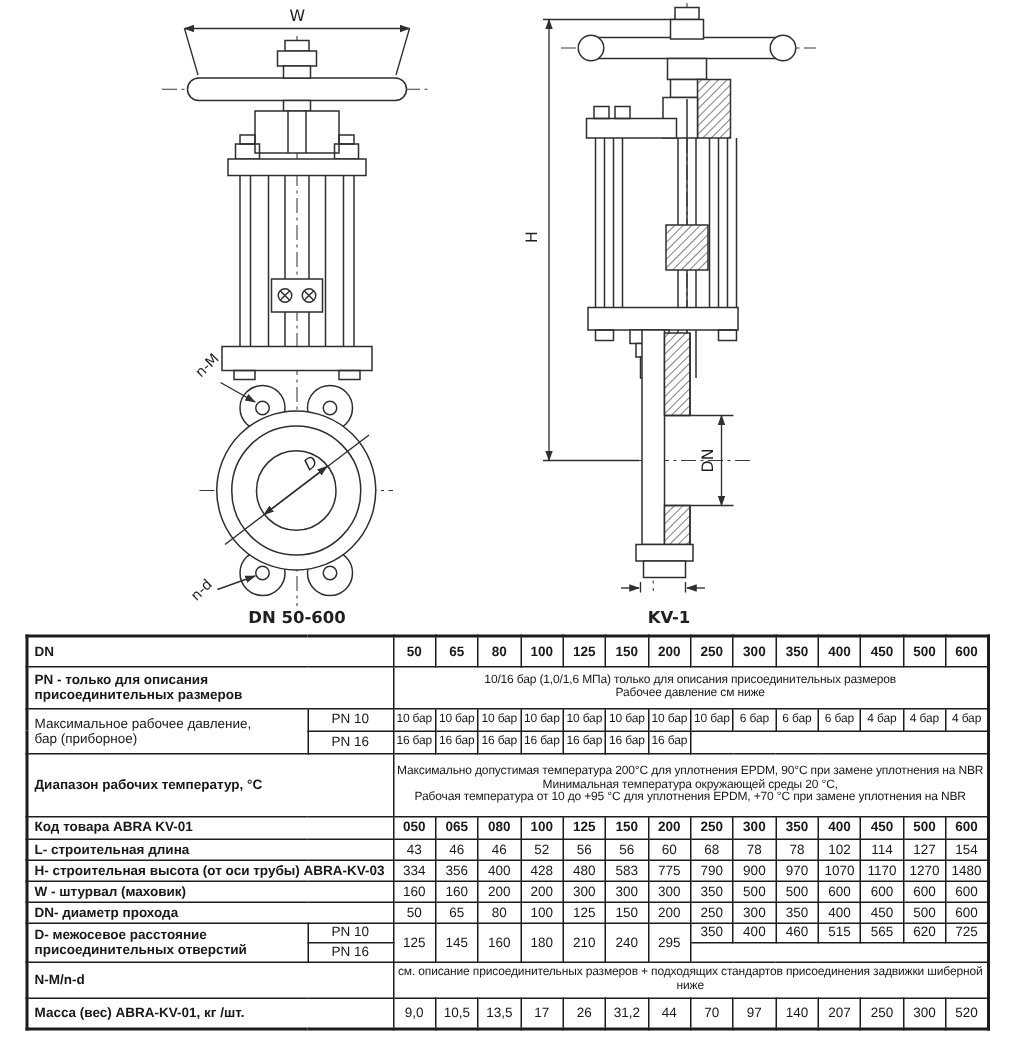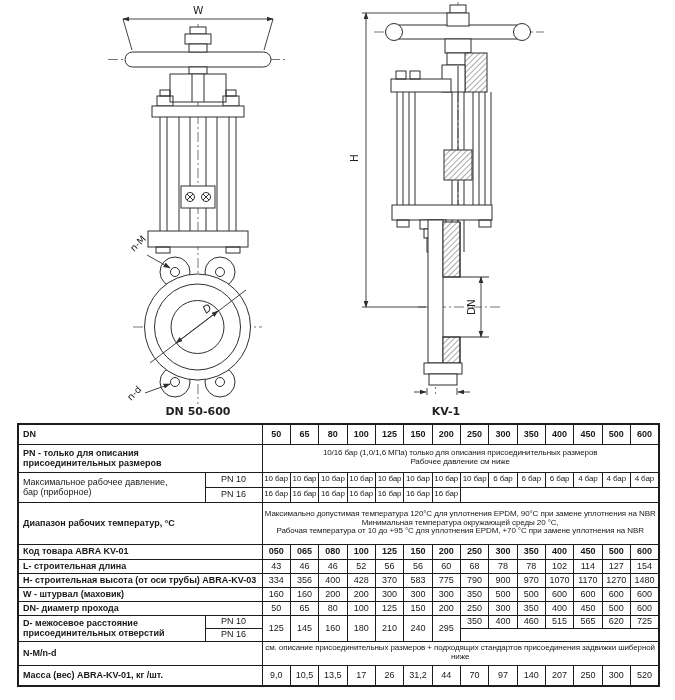--- a/index.html
+++ b/index.html
@@ -256,21 +256,21 @@
             <td class="sm">16 бар</td>
             <td class="sm">16 бар</td>
             <td class="sm">16 бар</td>
             <td class="sm">16 бар</td>
             <td class="sm">16 бар</td>
             <td class="sm">16 бар</td>
             <td colspan="7" class=""></td>
           </tr>
           <tr style="height: 42px;">
             <td colspan="2" class="lb">Диапазон рабочих температур, °C</td>
-            <td colspan="14" class="pre sm">Максимально допустимая температура 120°C для уплотнения EPDM, 90°C при замене уплотнения на NBR
+            <td colspan="14" class="pre sm">Максимально допустимая температура 200°C для уплотнения EPDM, 90°C при замене уплотнения на NBR
 Минимальная температура окружающей среды  20 °C,
 Рабочая температура от  10 до +95 °C  для уплотнения EPDM, +70 °C при замене уплотнения на NBR</td>
           </tr>
           <tr style="height: 15px;">
             <td colspan="2" class="lb">Код товара ABRA KV-01</td>
             <td class="cb">050</td>
             <td class="cb">065</td>
             <td class="cb">080</td>
             <td class="cb">100</td>
             <td class="cb">125</td>
@@ -300,21 +300,21 @@
             <td class="">114</td>
             <td class="">127</td>
             <td class="">154</td>
           </tr>
           <tr style="height: 14px;">
             <td colspan="2" class="lb">H- строительная высота (от оси трубы) ABRA-KV-03</td>
             <td class="">334</td>
             <td class="">356</td>
             <td class="">400</td>
             <td class="">428</td>
-            <td class="">370</td>
+            <td class="">480</td>
             <td class="">583</td>
             <td class="">775</td>
             <td class="">790</td>
             <td class="">900</td>
             <td class="">970</td>
             <td class="">1070</td>
             <td class="">1170</td>
             <td class="">1270</td>
             <td class="">1480</td>
           </tr>

